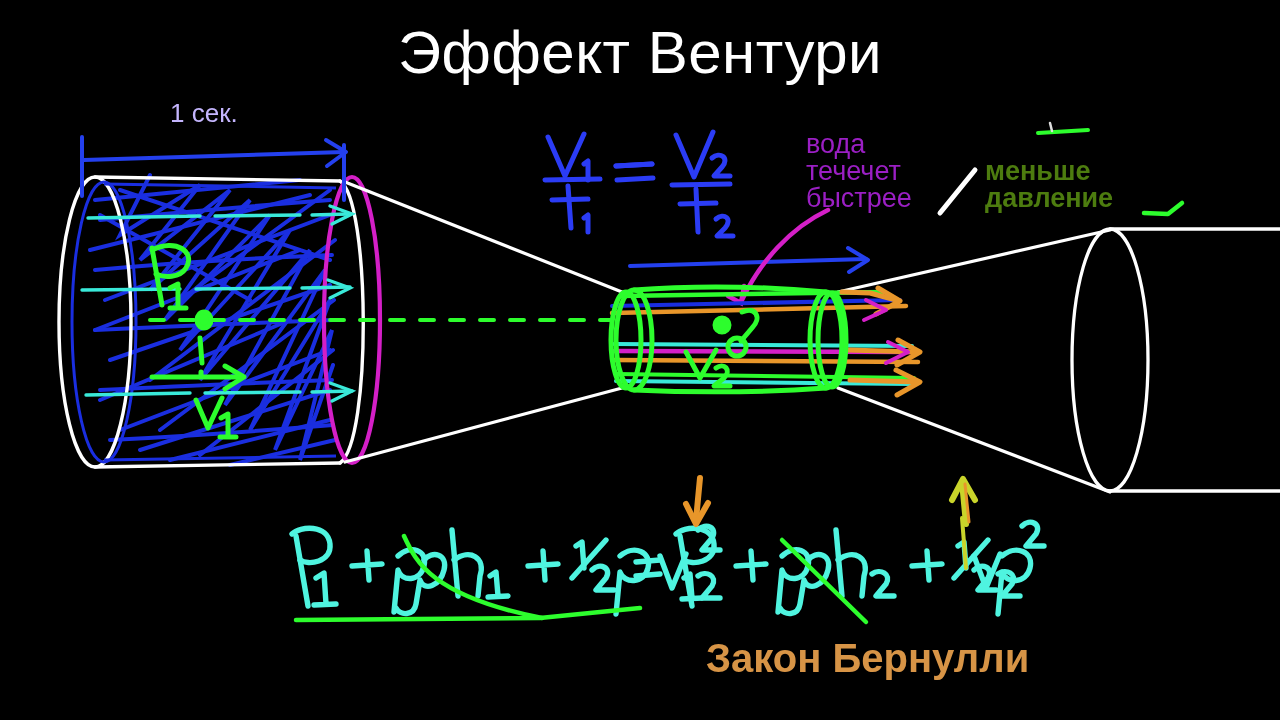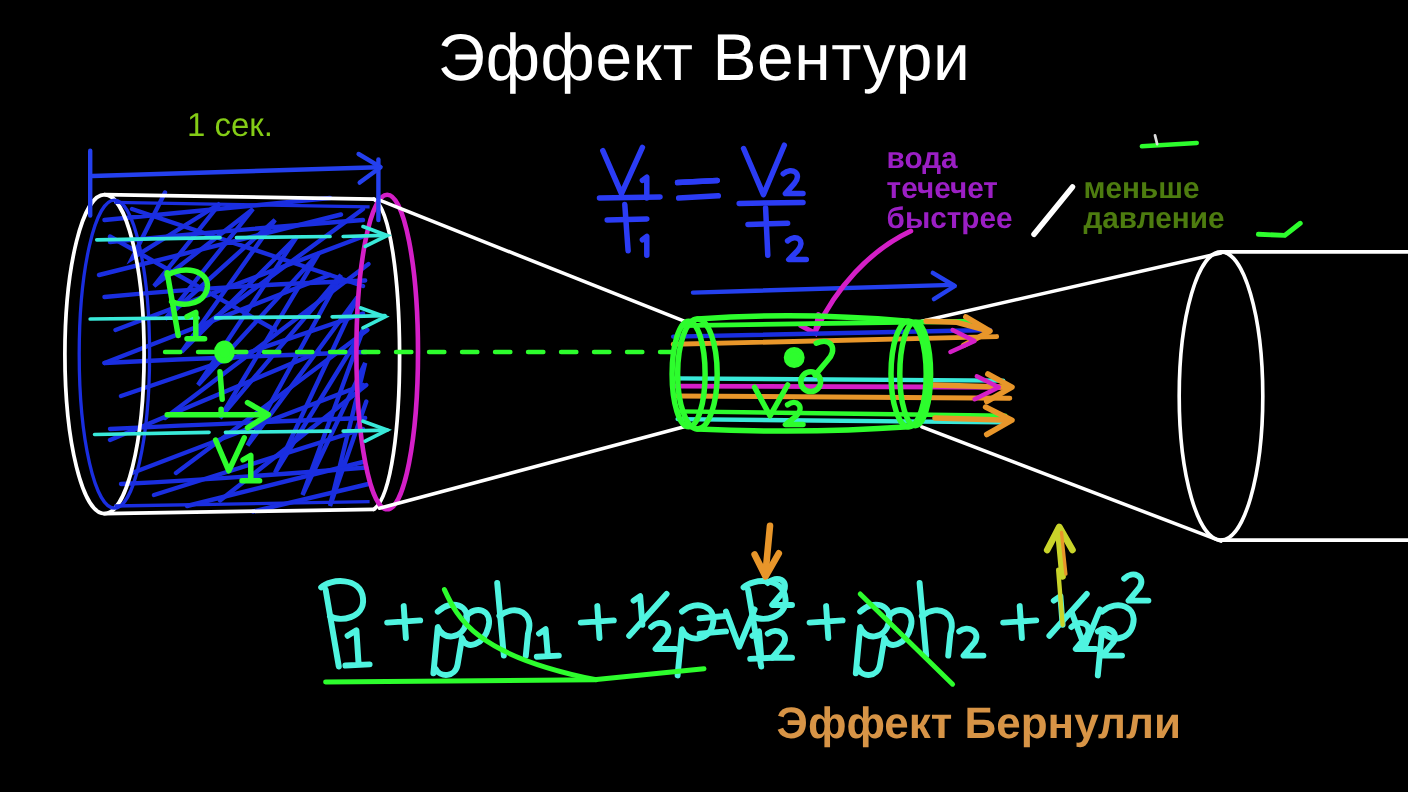--- a/index.html
+++ b/index.html
@@ -1,22 +1,22 @@
 <!DOCTYPE html>
 <html><head>
 <meta charset="utf-8">
 <style>
   html,body{margin:0;padding:0;background:#000;}
   body{width:1280px;height:720px;overflow:hidden;font-family:"Liberation Sans",sans-serif;}
   #stage{position:relative;width:1280px;height:720px;background:#000000;}
   #art{position:absolute;left:0;top:0;width:1280px;height:720px;}
   .txt{position:absolute;white-space:pre;line-height:1.02;}
   #title{left:0;top:22px;width:1280px;text-align:center;color:#ffffff;font-size:60px;font-weight:400;letter-spacing:.5px;}
-  #sec-label{left:170px;top:100px;color:#84cc16;font-size:30px;font-weight:400;}
-  #fast-label{left:806px;top:131px;color:#9b1fc4;font-size:27px;font-weight:700;line-height:1.0;}
+  #sec-label{left:170px;top:100px;color:#c4b5fd;font-size:26px;font-weight:400;}
+  #fast-label{left:806px;top:131px;color:#9b1fc4;font-size:27px;font-weight:400;line-height:1.0;}
   #press-label{left:985px;top:158px;color:#4d7c0f;font-size:27px;font-weight:600;line-height:1.0;}
   #bern-label{left:706px;top:638px;color:#d79446;font-size:40px;font-weight:600;}
 </style>
 </head>
 <body>
 
 <div id="stage">
 
   <svg id="art" viewBox="0 0 1280 720" xmlns="http://www.w3.org/2000/svg">
 
@@ -276,15 +276,15 @@
 
   </svg>
 
   <div class="txt" id="title">Эффект Вентури</div>
   <div class="txt" id="sec-label">1 сек.</div>
   <div class="txt" id="fast-label">вода
 течечет
 быстрее</div>
   <div class="txt" id="press-label">меньше
 давление</div>
-  <div class="txt" id="bern-label">Эффект Бернулли</div>
+  <div class="txt" id="bern-label">Закон Бернулли</div>
 
 </div>
 
 </body></html>

